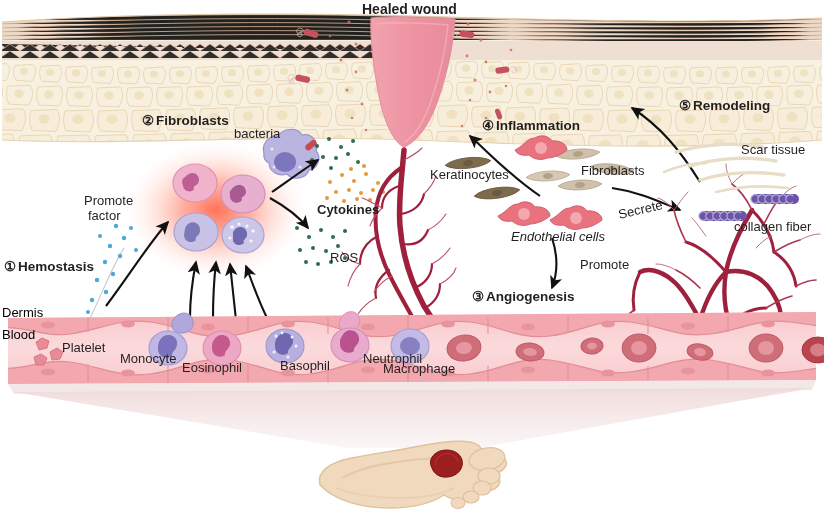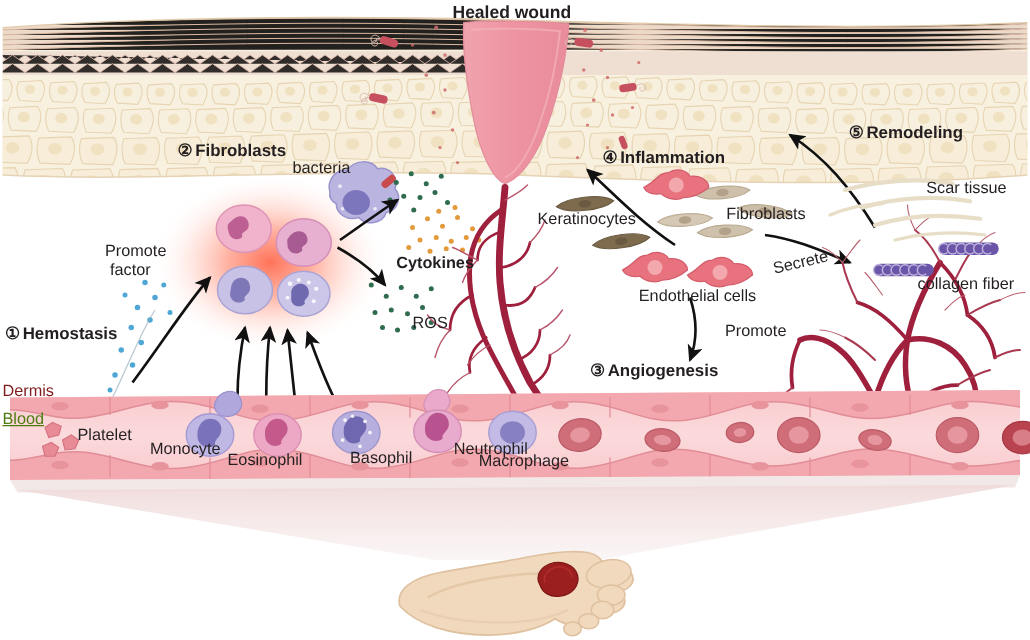--- a/index.html
+++ b/index.html
@@ -4,22 +4,22 @@
 <style>
   html,body{margin:0;padding:0;background:#fff;}
   body{width:824px;height:512px;overflow:hidden;font-family:"Liberation Sans",sans-serif;}
   #stage{position:relative;width:824px;height:512px;background:#fff;}
   svg#scene{position:absolute;left:0;top:0;width:824px;height:512px;}
 
   .lbl{position:absolute;white-space:nowrap;color:#231f20;font-family:"Liberation Sans",sans-serif;}
   .lbl.plain{font-size:13px;}
   .lbl.bold{font-weight:bold;font-size:13.5px;}
   .lbl.title{font-weight:bold;font-size:14px;}
-  .lbl.grey{color:#7f1d1d;font-size:13px;}
-  .lbl.pinkish{color:#4d7c0f;font-size:13px;text-decoration:underline;}
+  .lbl.grey{color:#000000;font-size:13px;}
+  .lbl.pinkish{color:#000000;font-size:13px;}
   .stage-label .num{font-weight:bold;font-size:13.5px;margin-right:2px;}
 </style>
 </head>
 <body>
 
 <div id="stage">
 
 <svg id="scene" viewBox="0 0 824 512">
   <defs>
     <radialGradient id="inflamGlow" cx="50%" cy="50%" r="50%">
@@ -1301,21 +1301,21 @@
 
 <div class="lbl plain" style="left:62px;top:340px;">Platelet</div>
 <div class="lbl plain" style="left:120px;top:351px;">Monocyte</div>
 <div class="lbl plain" style="left:182px;top:360px;">Eosinophil</div>
 <div class="lbl plain" style="left:255px;top:358px;margin-left:25px;">Basophil</div>
 <div class="lbl plain" style="left:315px;top:351px;margin-left:48px;">Neutrophil</div>
 <div class="lbl plain" style="left:383px;top:361px;text-align:center;">Macrophage</div>
 
 <div class="lbl plain" style="left:430px;top:167px;">Keratinocytes</div>
 <div class="lbl plain" style="left:581px;top:163px;">Fibroblasts</div>
-<div class="lbl plain" style="left:511px;top:229px;">Endothelial cells</div>
+<div class="lbl plain" style="left:511px;top:229px;font-style:italic;">Endothelial cells</div>
 <div class="lbl plain" style="left:741px;top:142px;">Scar tissue</div>
 <div class="lbl plain" style="left:618px;top:202px;transform:rotate(-13deg);">Secrete</div>
 <div class="lbl plain" style="left:580px;top:257px;">Promote</div>
 <div class="lbl plain" style="left:734px;top:219px;">collagen fiber</div>
 
 <div id="stage-labels">
       <div class="lbl bold stage-label" style="left: 4px; top: 258px;"><span class="num">①</span><span>Hemostasis</span></div>
       <div class="lbl bold stage-label" style="left: 142px; top: 112px;"><span class="num">②</span><span>Fibroblasts</span></div>
       <div class="lbl bold stage-label" style="left: 472px; top: 288px;"><span class="num">③</span><span>Angiogenesis</span></div>
       <div class="lbl bold stage-label" style="left: 482px; top: 117px;"><span class="num">④</span><span>Inflammation</span></div>

